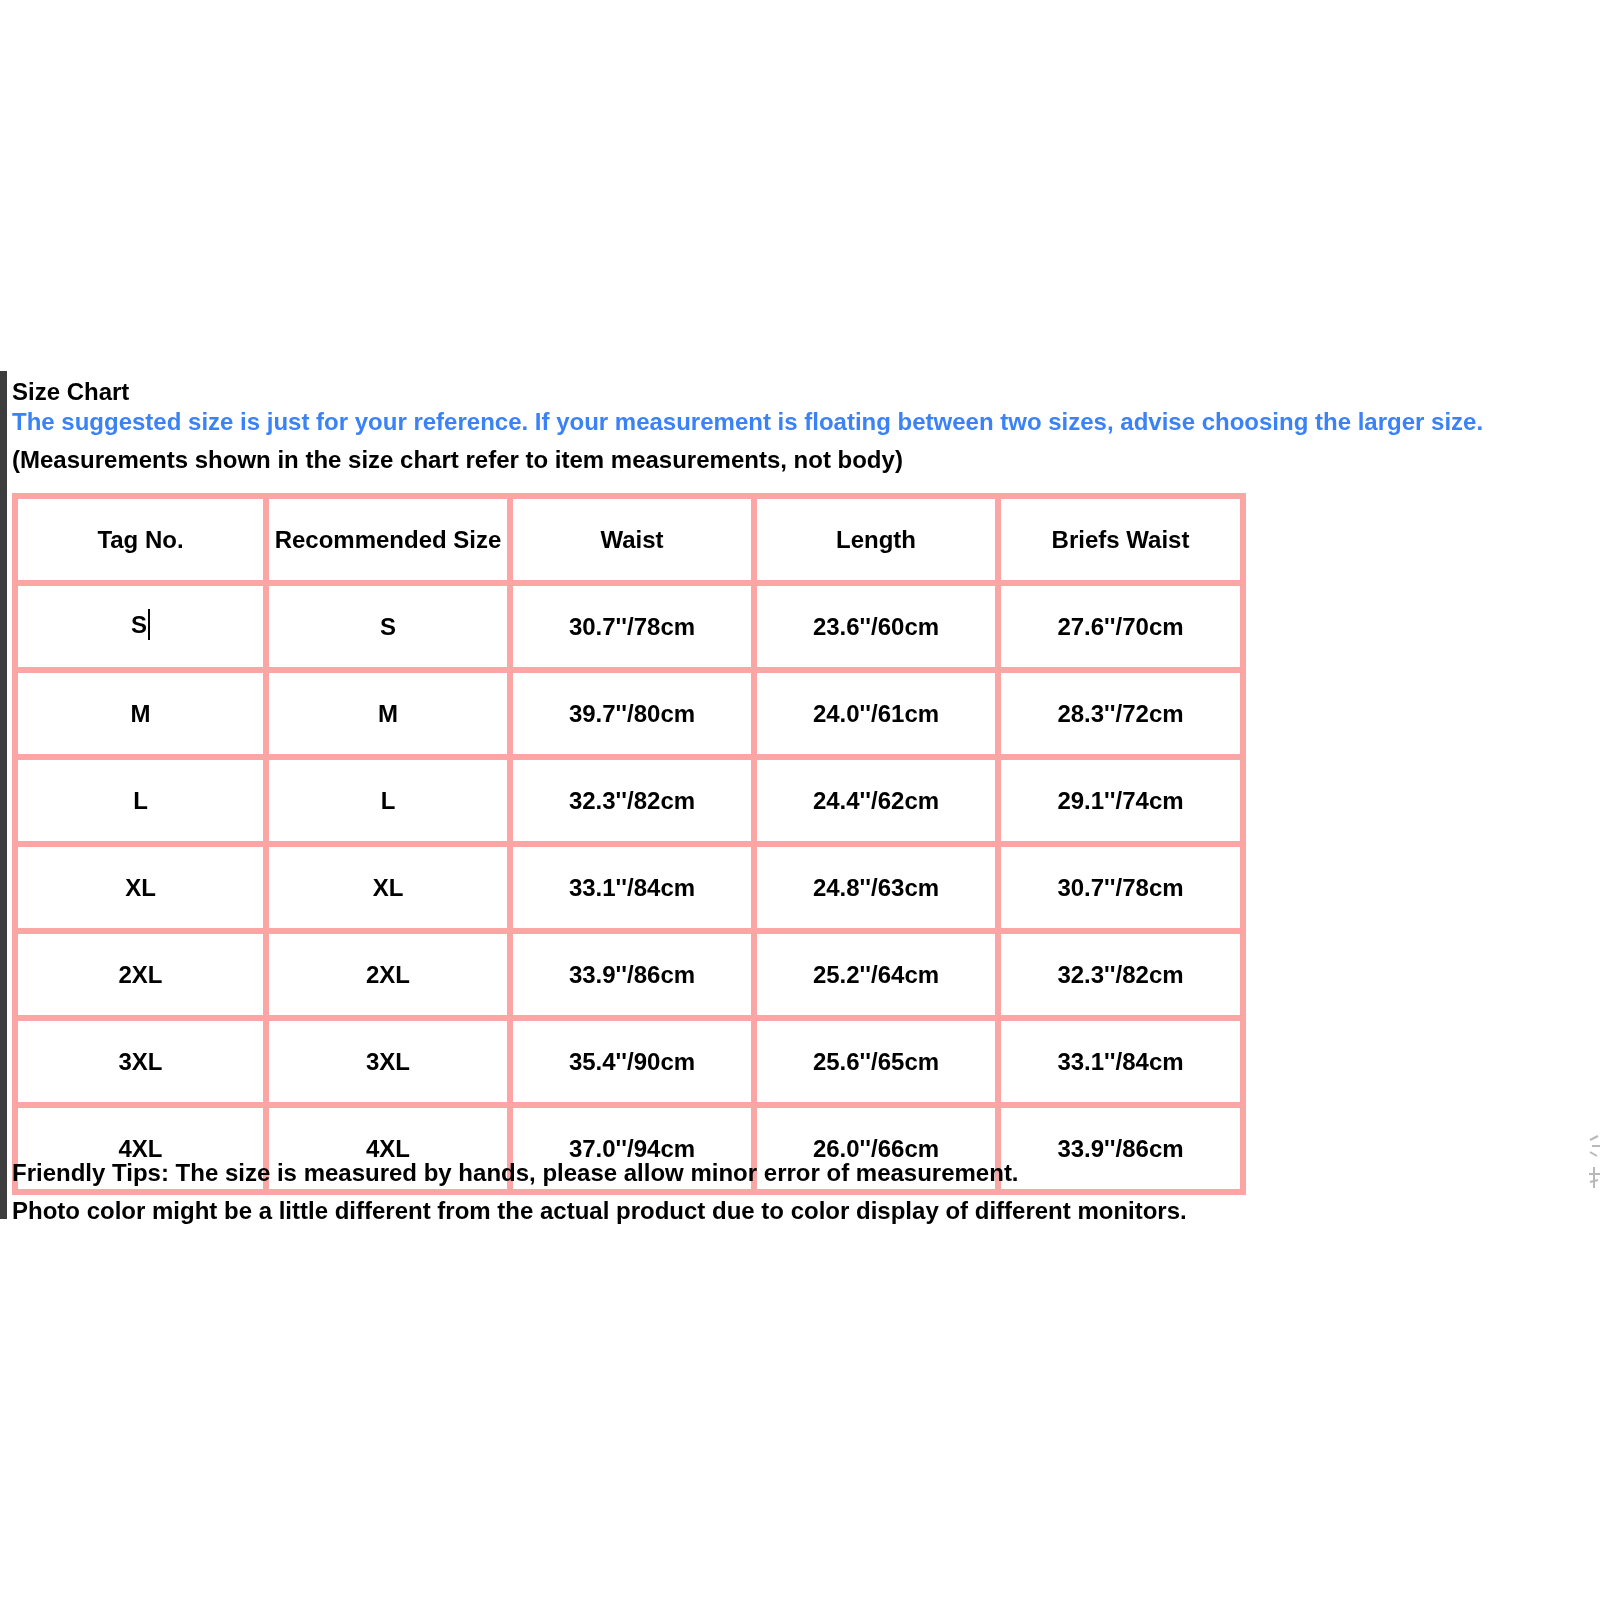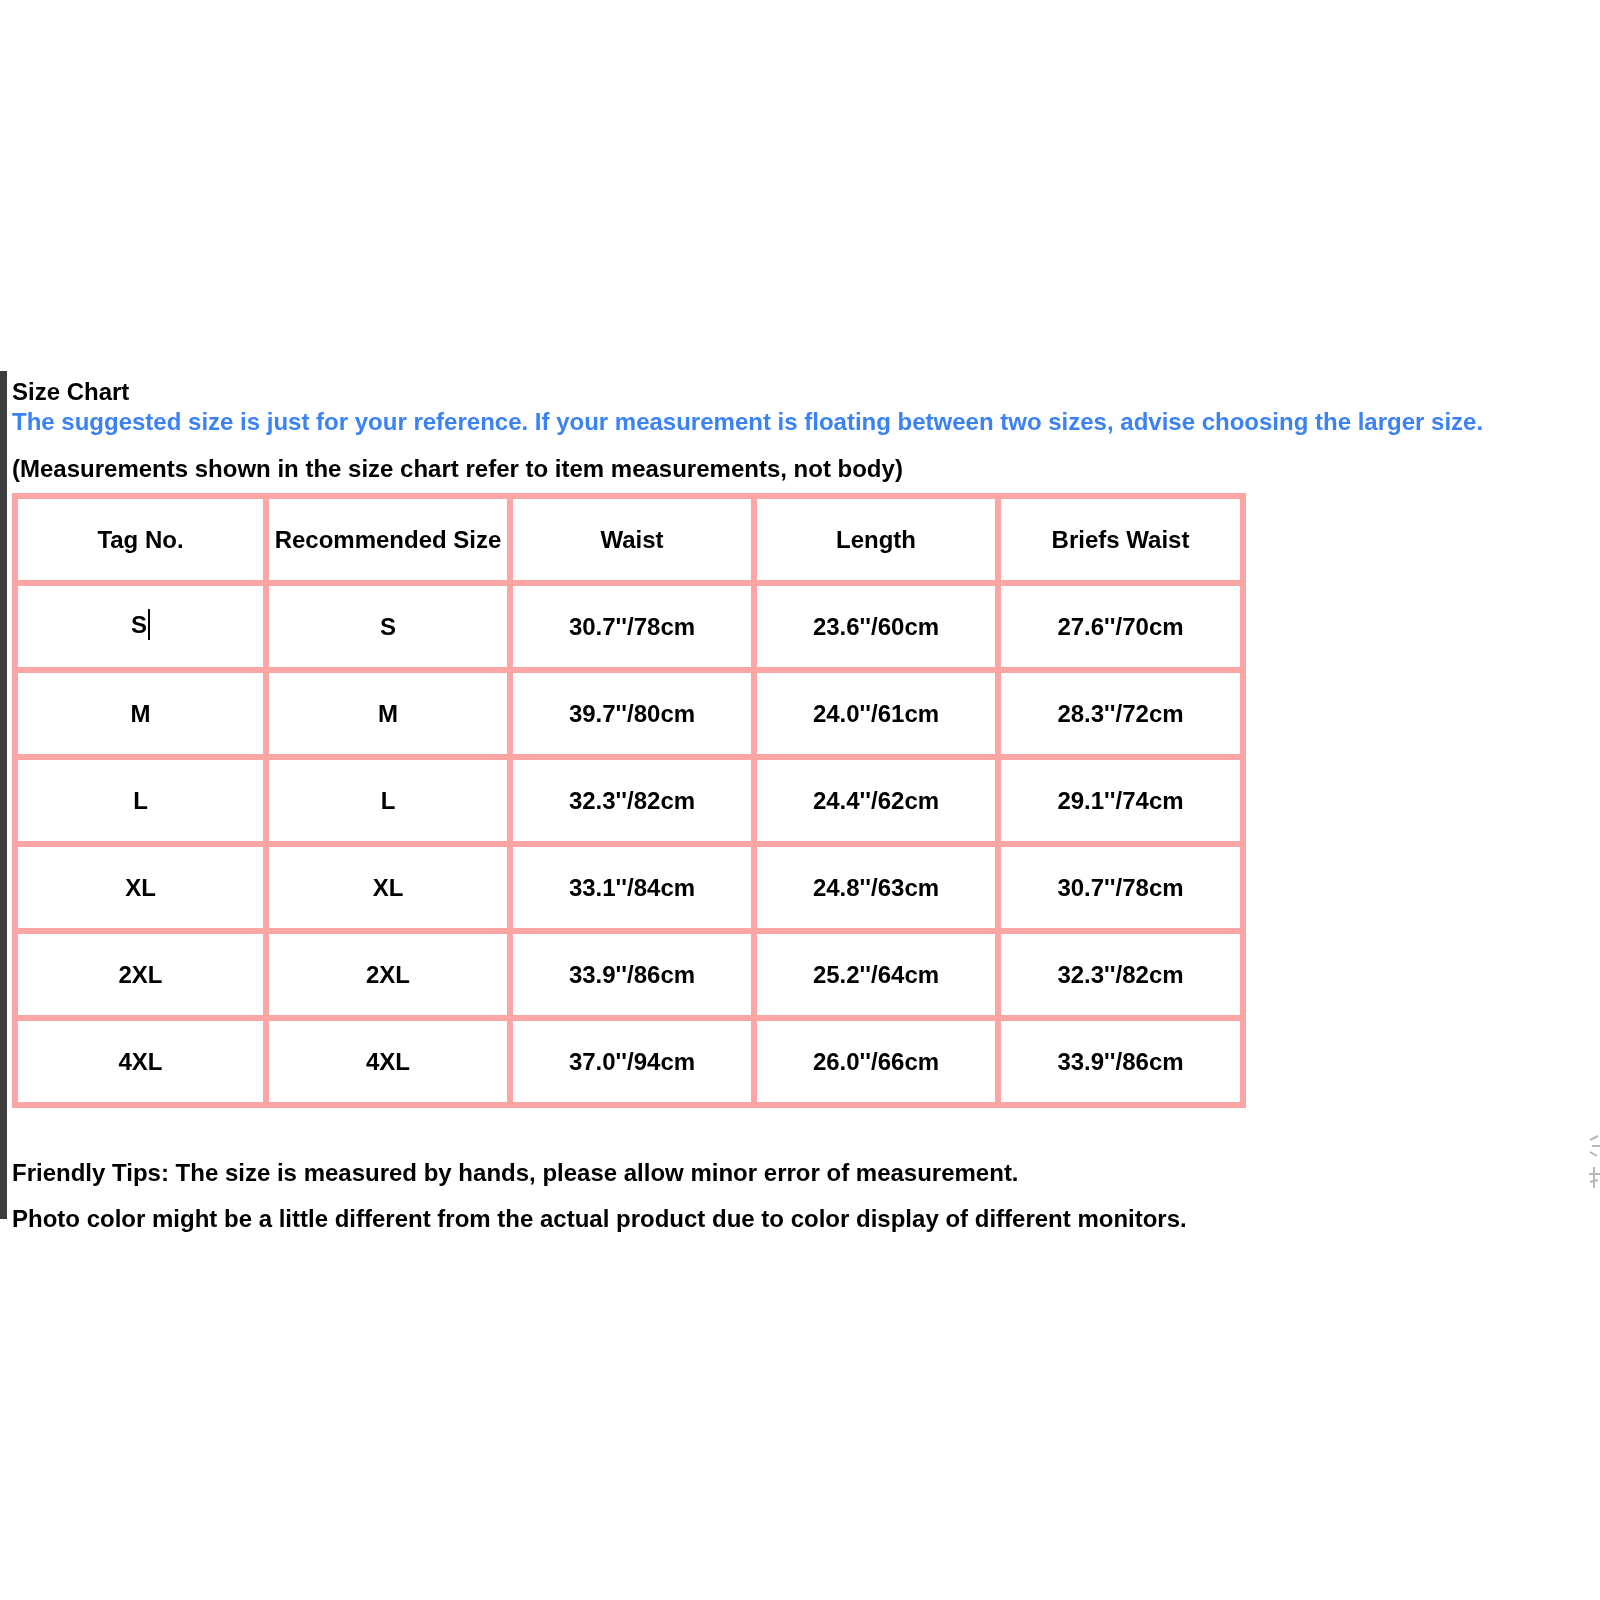--- a/index.html
+++ b/index.html
@@ -42,21 +42,20 @@
     color: #3b82f6;
     white-space: nowrap;
   }
   .measure-note {
     position: absolute;
     left: 12px;
     top: 445px;
     font-size: 24px;
     line-height: 30px;
     white-space: nowrap;
-    margin-top: 9px;
   }
   table.size-table {
     position: absolute;
     left: 12px;
     top: 493px;
     width: 1228px;
     border-collapse: collapse;
     table-layout: fixed;
   }
   table.size-table th,
@@ -87,21 +86,20 @@
     line-height: 30px;
     white-space: nowrap;
   }
   .tips-2 {
     position: absolute;
     left: 12px;
     top: 1196px;
     font-size: 24px;
     line-height: 30px;
     white-space: nowrap;
-    margin-top: 8px;
   }
   .watermark {
     position: absolute;
     left: 1588px;
     top: 1133px;
     width: 12px;
     height: 60px;
     overflow: hidden;
   }
 </style>
@@ -161,20 +159,27 @@
       <td>33.1''/84cm</td>
       <td>24.8''/63cm</td>
       <td>30.7''/78cm</td>
     </tr>
     <tr>
       <td>2XL</td>
       <td>2XL</td>
       <td>33.9''/86cm</td>
       <td>25.2''/64cm</td>
       <td>32.3''/82cm</td>
+    </tr>
+    <tr>
+      <td>3XL</td>
+      <td>3XL</td>
+      <td>35.4''/90cm</td>
+      <td>25.6''/65cm</td>
+      <td>33.1''/84cm</td>
     </tr>
     <tr>
       <td>4XL</td>
       <td>4XL</td>
       <td>37.0''/94cm</td>
       <td>26.0''/66cm</td>
       <td>33.9''/86cm</td>
     </tr>
   </tbody>
 </table>

